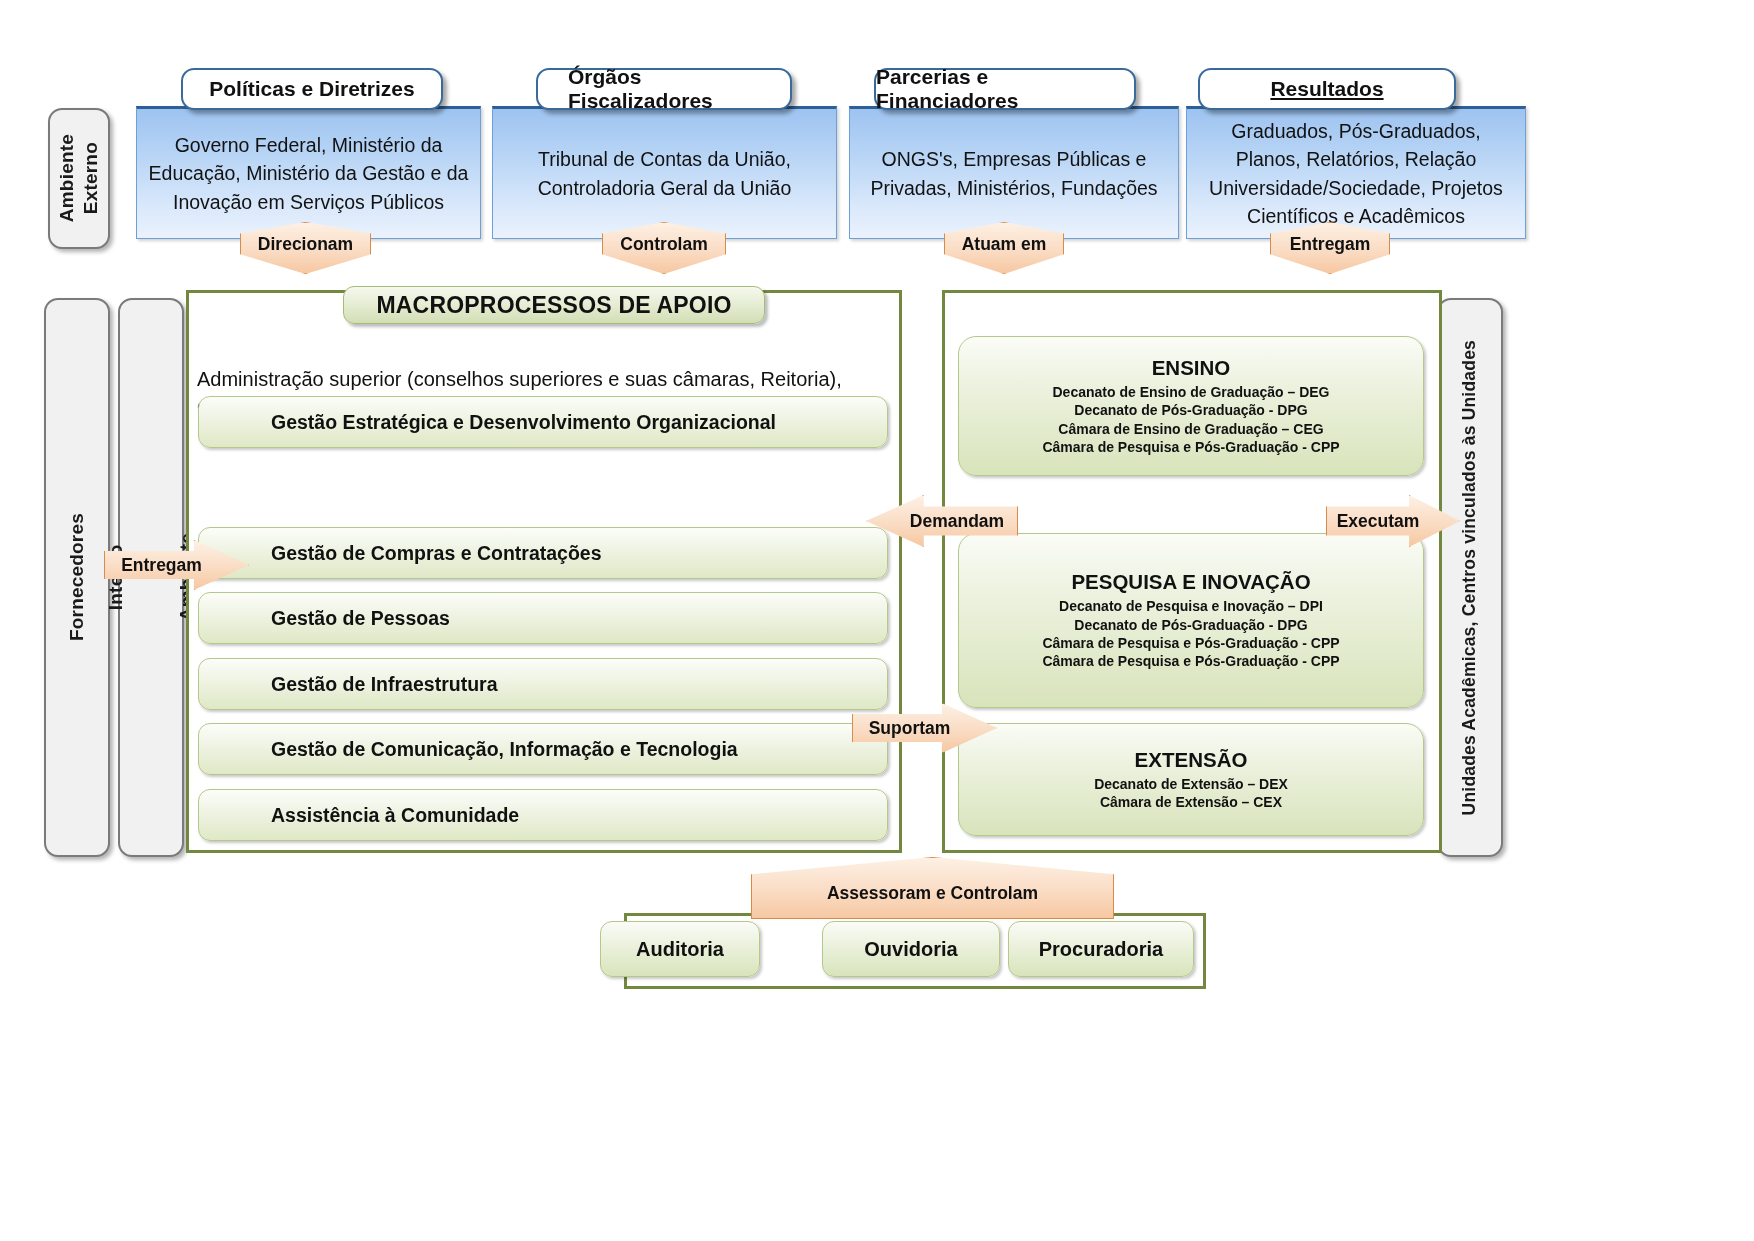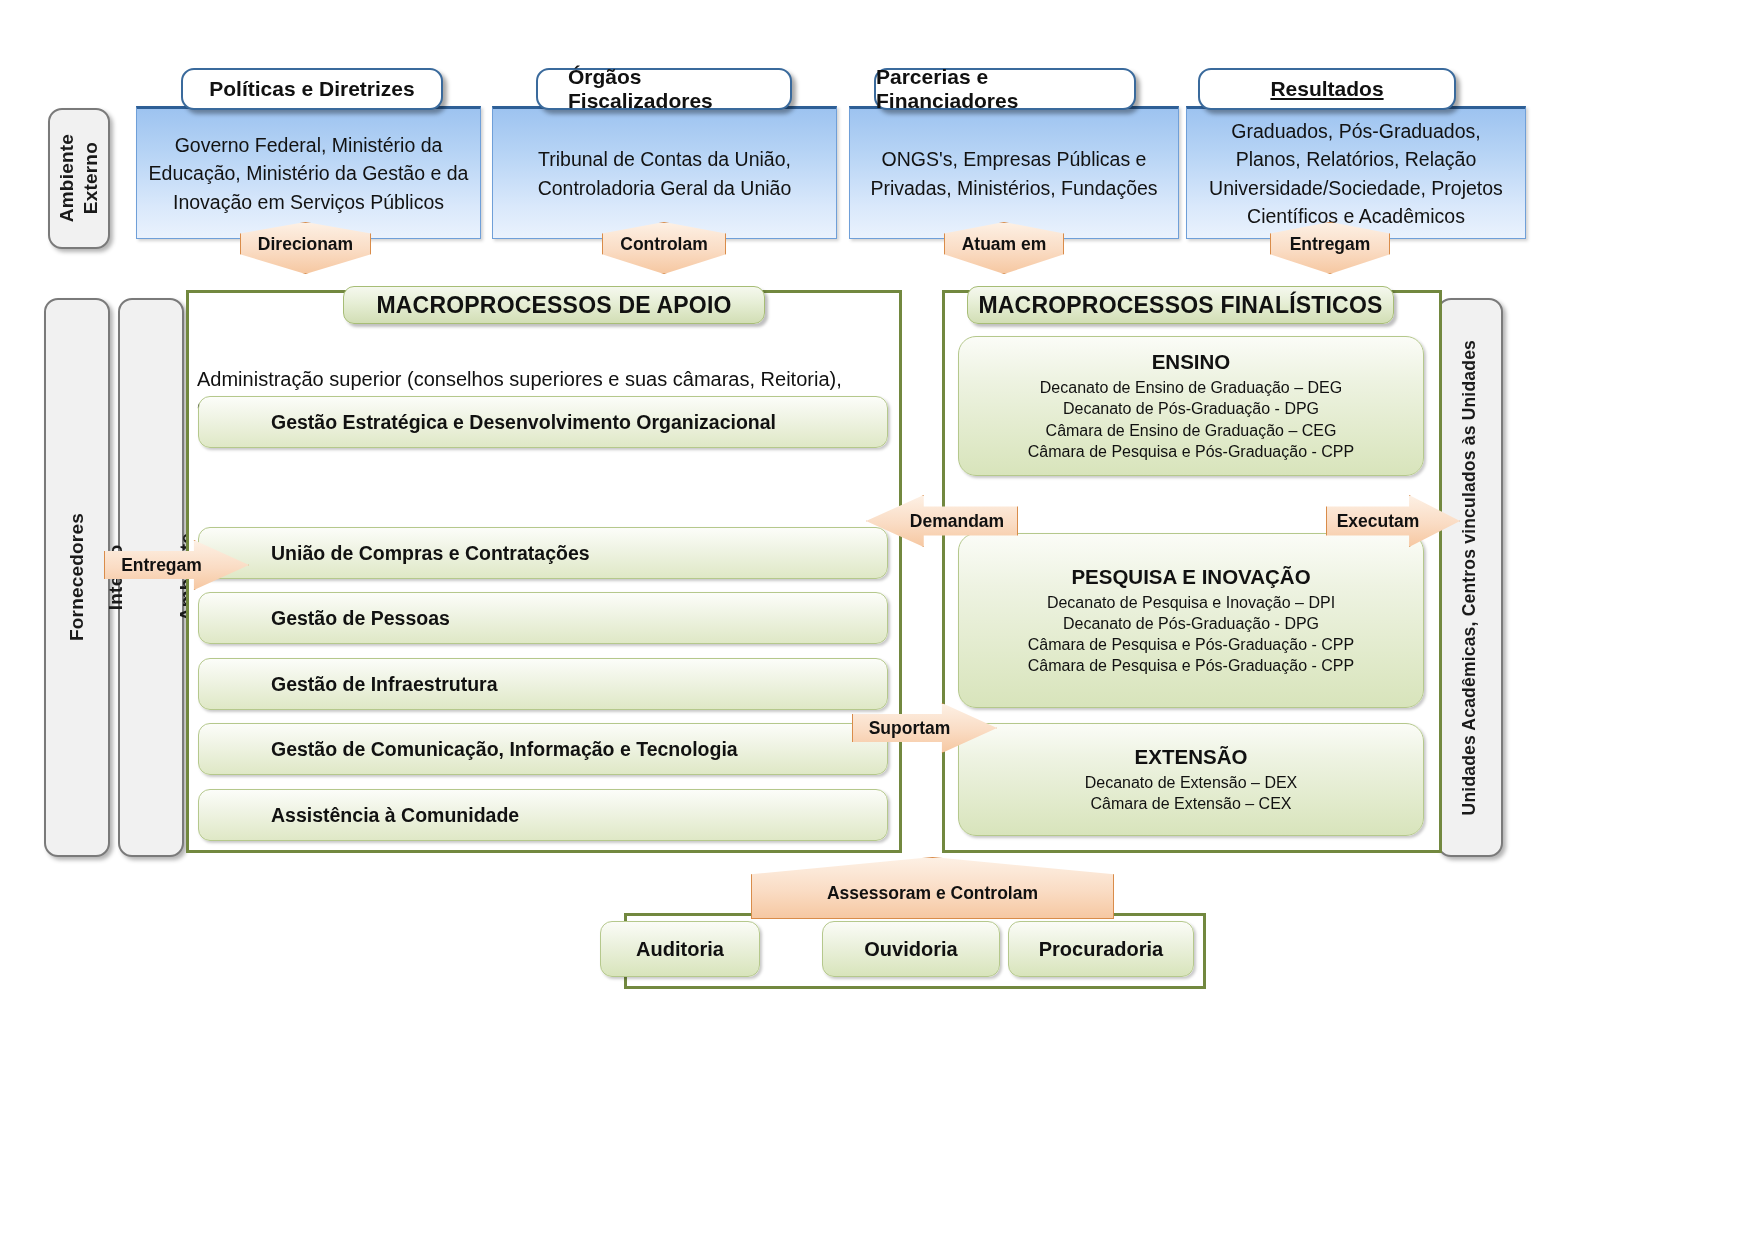--- a/index.html
+++ b/index.html
@@ -129,21 +129,21 @@
     box-shadow:2px 2px 3px rgba(0,0,0,.22);
     box-sizing:border-box;
     display:flex;flex-direction:column;align-items:center;justify-content:center;
     padding:6px 10px;
     text-align:center;
   }
   .greenblock .gb-title{
     font-weight:bold;font-size:20.5px;color:#111;margin-bottom:3px;
   }
   .greenblock .gb-lines{
-    font-weight:normal;font-size:16px;line-height:1.32;color:#111;white-space:pre-line;
+    font-weight:bold;font-size:14px;line-height:1.32;color:#111;white-space:pre-line;
   }
 
   .apoio-desc{
     position:absolute;
     font-size:20px;line-height:1.38;color:#111;white-space:pre-line;
   }
 
   .smallbox{
     position:absolute;
     background:linear-gradient(to bottom,#fbfcf7 0%,#eef3e2 35%,#d8e4bb 100%);
@@ -235,40 +235,37 @@
 
   <div class="apoio-desc" style="left:197px;top:338px;width:694px;">
     <span>Administração superior (conselhos superiores e suas câmaras, Reitoria),
 centros vinculados à Reitoria, órgãos auxiliares e órgãos complementares.</span>
   </div>
 
   <div class="greenpill" style="left:198px;top:396px;width:690px;height:52px;">
     <span>Gestão Estratégica e Desenvolvimento Organizacional</span>
   </div>
   <div class="greenpill" style="left:198px;top:527px;width:690px;height:52px;">
-    <span>União de Compras e Contratações</span>
+    <span>Gestão de Compras e Contratações</span>
   </div>
   <div class="greenpill" style="left:198px;top:592px;width:690px;height:52px;">
     <span>Gestão de Pessoas</span>
   </div>
   <div class="greenpill" style="left:198px;top:658px;width:690px;height:52px;">
     <span>Gestão de Infraestrutura</span>
   </div>
   <div class="greenpill" style="left:198px;top:723px;width:690px;height:52px;">
     <span>Gestão de Comunicação, Informação e Tecnologia</span>
   </div>
   <div class="greenpill" style="left:198px;top:789px;width:690px;height:52px;">
     <span>Assistência à Comunidade</span>
   </div>
 
   <div class="greenframe" style="left:942px;top:290px;width:500px;height:563px;"></div>
 
-  <div class="greenheader" style="left:967px;top:286px;width:427px;height:38px;">
-    <span>MACROPROCESSOS FINALÍSTICOS</span>
-  </div>
 
   <div class="greenblock" style="left:958px;top:336px;width:466px;height:140px;">
     <span class="gb-title">ENSINO</span>
     <span class="gb-lines">Decanato de Ensino de Graduação – DEG
 Decanato de Pós-Graduação - DPG
 Câmara de Ensino de Graduação – CEG
 Câmara de Pesquisa e Pós-Graduação - CPP</span>
   </div>
 
   <div class="greenblock" style="left:958px;top:533px;width:466px;height:175px;">

